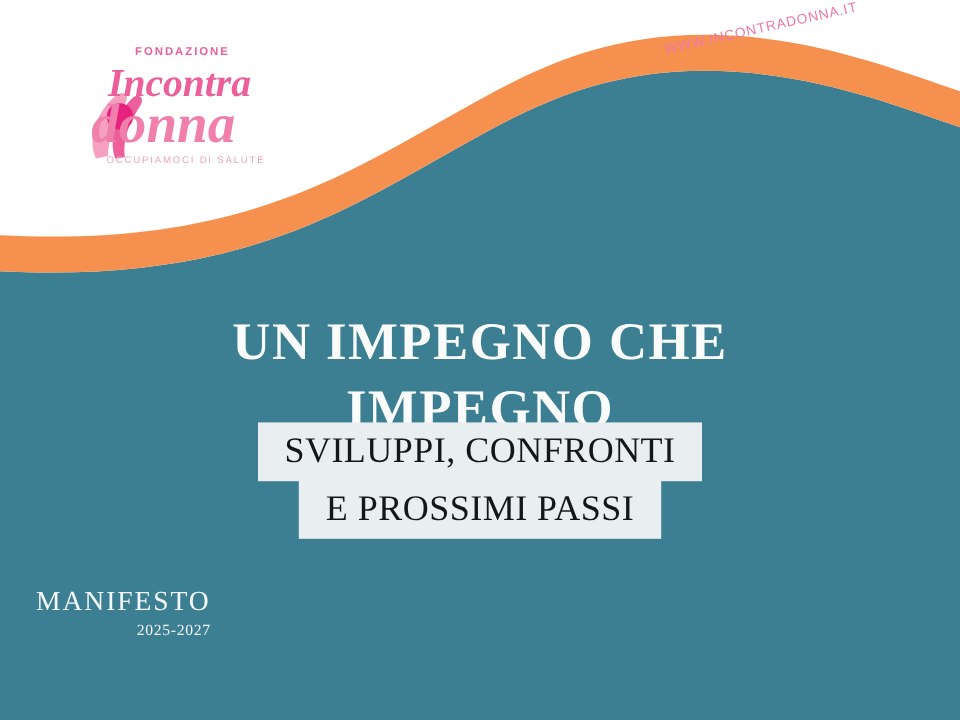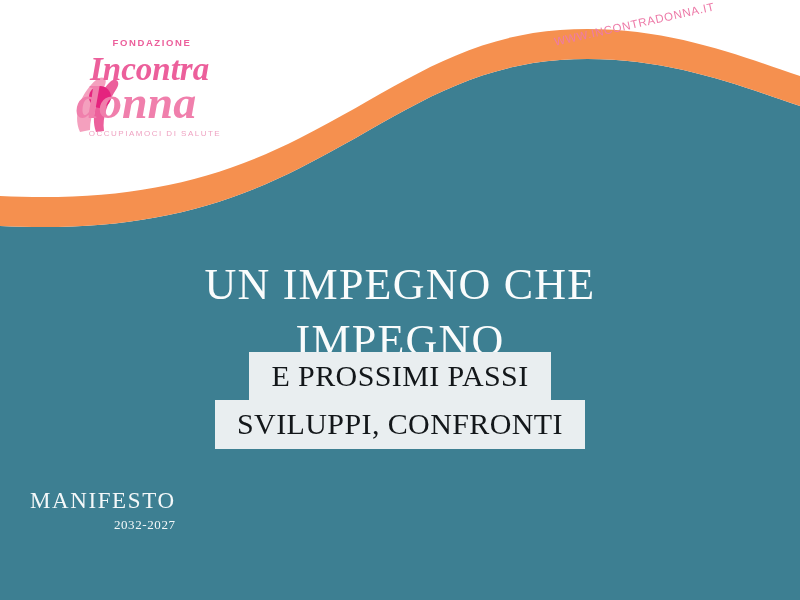--- a/index.html
+++ b/index.html
@@ -58,21 +58,21 @@
     top: 228px;
     width: 800px;
     text-align: center;
     color: #FAFCFC;
     font-family: "Liberation Serif", serif;
     font-size: 44px;
     line-height: 1.27;
     letter-spacing: 1.2px;
     font-weight: 400;
   }
-  .title .tline { display: block; }
+  .title .tline { display: block; font-weight: bold; }
 
   
   .subtitle {
     position: absolute;
     left: 0;
     top: 352px;
     width: 800px;
     text-align: center;
     font-family: "Liberation Serif", serif;
     font-size: 30px;
@@ -155,22 +155,22 @@
   </div>
 
   <div class="site-url">WWW.INCONTRADONNA.IT</div>
 
   <h1 class="title">
     <span class="tline">UN IMPEGNO CHE</span>
     <span class="tline">IMPEGNO</span>
   </h1>
 
   <div class="subtitle">
+    <span class="sline"><span>SVILUPPI, CONFRONTI</span></span>
     <span class="sline"><span>E PROSSIMI PASSI</span></span>
-    <span class="sline"><span>SVILUPPI, CONFRONTI</span></span>
   </div>
 
   <div class="footer">
     <span class="f-main">MANIFESTO</span>
-    <span class="f-years">2032-2027</span>
+    <span class="f-years">2025-2027</span>
   </div>
 
 </div>
 
 </body></html>

